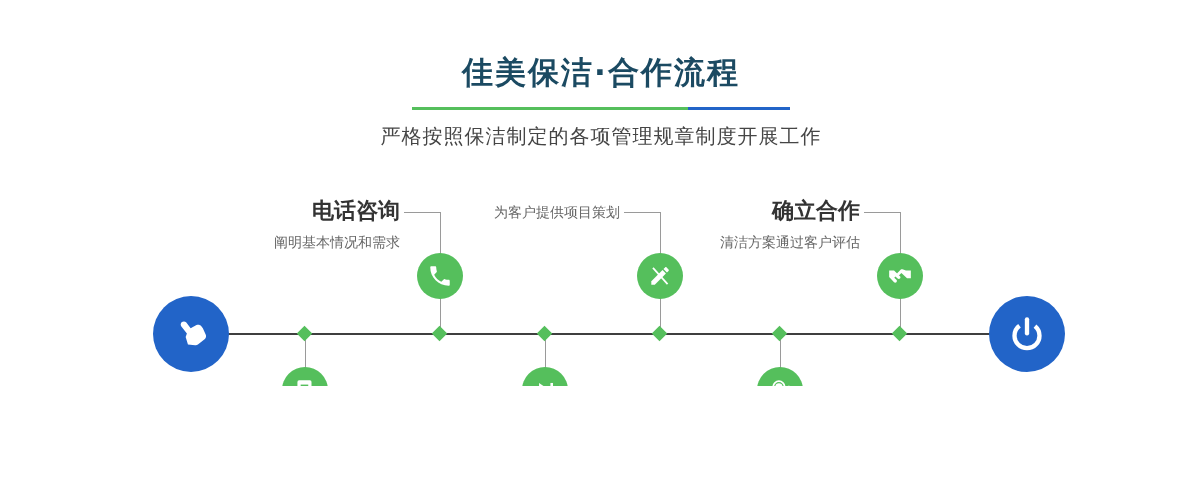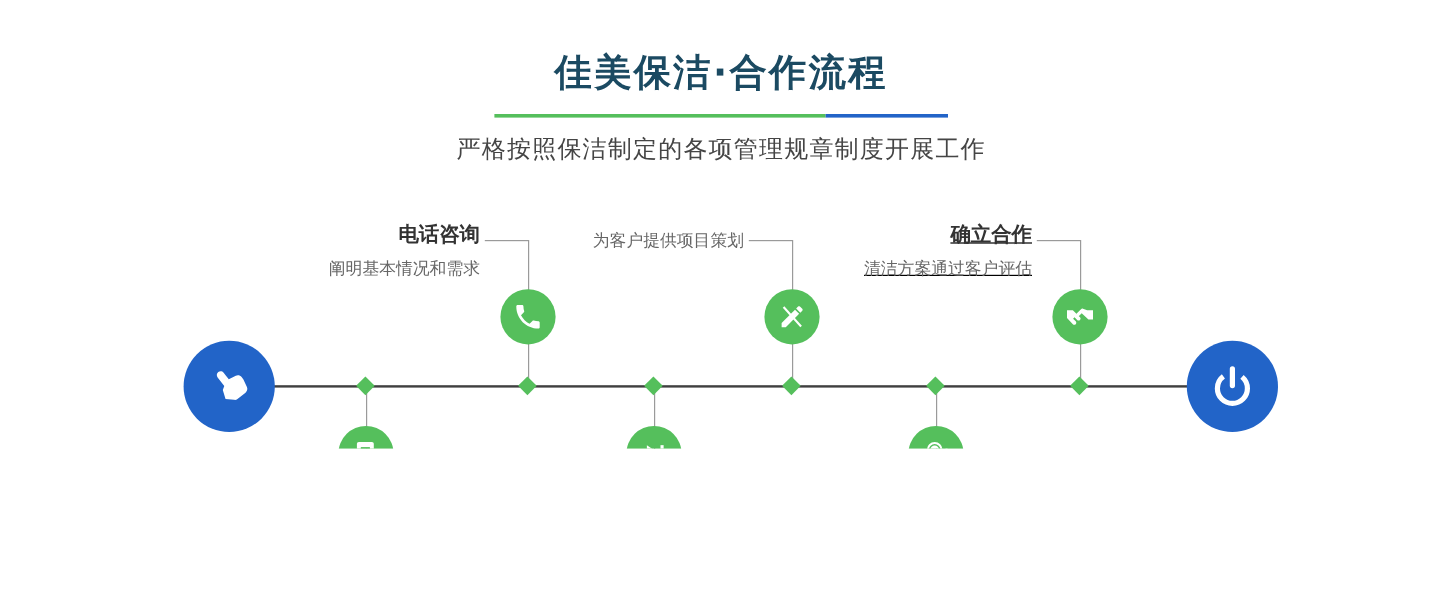--- a/index.html
+++ b/index.html
@@ -1,18 +1,18 @@
 <!DOCTYPE html>
 <html><head>
 <meta charset="utf-8">
 <style>
   :root { --blue:#2264c8; --green:#55bf5c; --line:#9a9a9a; --title:#1b4a62; --text:#333333; --muted:#666666; }
   * { margin:0; padding:0; box-sizing:border-box; }
   body { background:#fff; font-family:"DejaVu Sans","Liberation Sans",sans-serif; }
-  .page { position:relative; width:1202px; height:374px; margin:0 auto; background:#fff; overflow:hidden; }
+  .page { position:relative; width:1202px; height:374px; margin:12px auto; background:#fff; overflow:hidden; }
 
   .page-title { position:absolute; left:0; right:0; top:40px; text-align:center;
     font-size:31px; font-weight:bold; color:var(--title,#1b4a62); letter-spacing:2px; }
   .divider { position:absolute; left:412px; top:95px; width:378px; height:3px; display:flex; }
   .seg-green { flex:0 0 276px; background:var(--green,#55bf5c); }
   .seg-blue  { flex:1; background:var(--blue,#2264c8); }
   .page-subtitle { position:absolute; left:0; right:0; top:111px; text-align:center;
     font-size:20px; color:#454545; letter-spacing:1px; }
 
   .main-line { position:absolute; left:192px; top:321px; width:834px; height:2px; background:#3f3f3f; z-index:1; }
@@ -22,21 +22,21 @@
     transform:rotate(45deg); z-index:2; }
 
   .endpoint { position:absolute; width:76px; height:76px; border-radius:50%;
     background:var(--blue,#2264c8); display:flex; align-items:center; justify-content:center; z-index:3; }
   .node { position:absolute; width:46px; height:46px; border-radius:50%;
     background:var(--green,#55bf5c); display:flex; align-items:center; justify-content:center; z-index:3; }
   .node svg { width:26px; height:26px; display:block; }
   .endpoint svg { width:40px; height:40px; display:block; }
 
   .step { position:absolute; z-index:2; }
-  .step-title { font-size:17px; font-weight:bold; color:var(--text,#333); white-space:nowrap; }
+  .step-title { font-size:22px; font-weight:bold; color:var(--text,#333); white-space:nowrap; }
   .step-desc  { font-size:14px; color:var(--muted,#666); margin-top:8px; white-space:nowrap; }
   .step.top { text-align:right; width:260px; }
   .step.bottom { text-align:left; width:300px; }
 </style>
 </head>
 <body style="--blue: #2264c8; --green: #55bf5c; --line: #9a9a9a; --title: #1b4a62; --text: #333333; --muted: #666666;">
 
 <div class="page">
 
   <div class="page-title">佳美保洁·合作流程</div>
@@ -103,21 +103,21 @@
   <div class="vline" style="left:900px; top:200px; height:122px;"></div>
   <div class="hline" style="left:864px; top:200px; width:36px;"></div>
   <div class="node" style="left:877px; top:241px;">
     <span>
       <svg viewBox="0 0 24 24" width="26" height="26" fill="#fff">
         <path d="M2 7h4.5L12 12.3c.6.6.6 1.5 0 2.1-.6.6-1.6.6-2.2 0l-2-2-1.1 1.1 2 2c.6.6.6 1.6 0 2.2-.6.6-1.6.6-2.2 0L2 13V7z"></path>
         <path d="M22 7h-4.5l-3.2-1.2c-.5-.2-1.1-.1-1.5.3L9.6 9.3c-.5.5-.5 1.3 0 1.8.5.5 1.3.5 1.8 0l1.9-1.9 5.2 4.8H22V7z"></path>
       </svg>
     </span>
   </div>
-  <div class="step top" style="left:600px; top:184px;text-decoration:underline;">
+  <div class="step top" style="left:600px; top:184px;">
     <div class="step-title">确立合作</div>
     <div class="step-desc">清洁方案通过客户评估</div>
   </div>
 
   <div class="vline" style="left:305px; top:322px; height:116px;"></div>
   <div class="hline" style="left:305px; top:437px; width:36px;"></div>
   <div class="node" style="left:282px; top:355px;">
     <span>
       <svg viewBox="0 0 24 24" width="26" height="26">
         <rect x="5" y="3" width="13" height="18" rx="1.5" fill="#fff"></rect>

